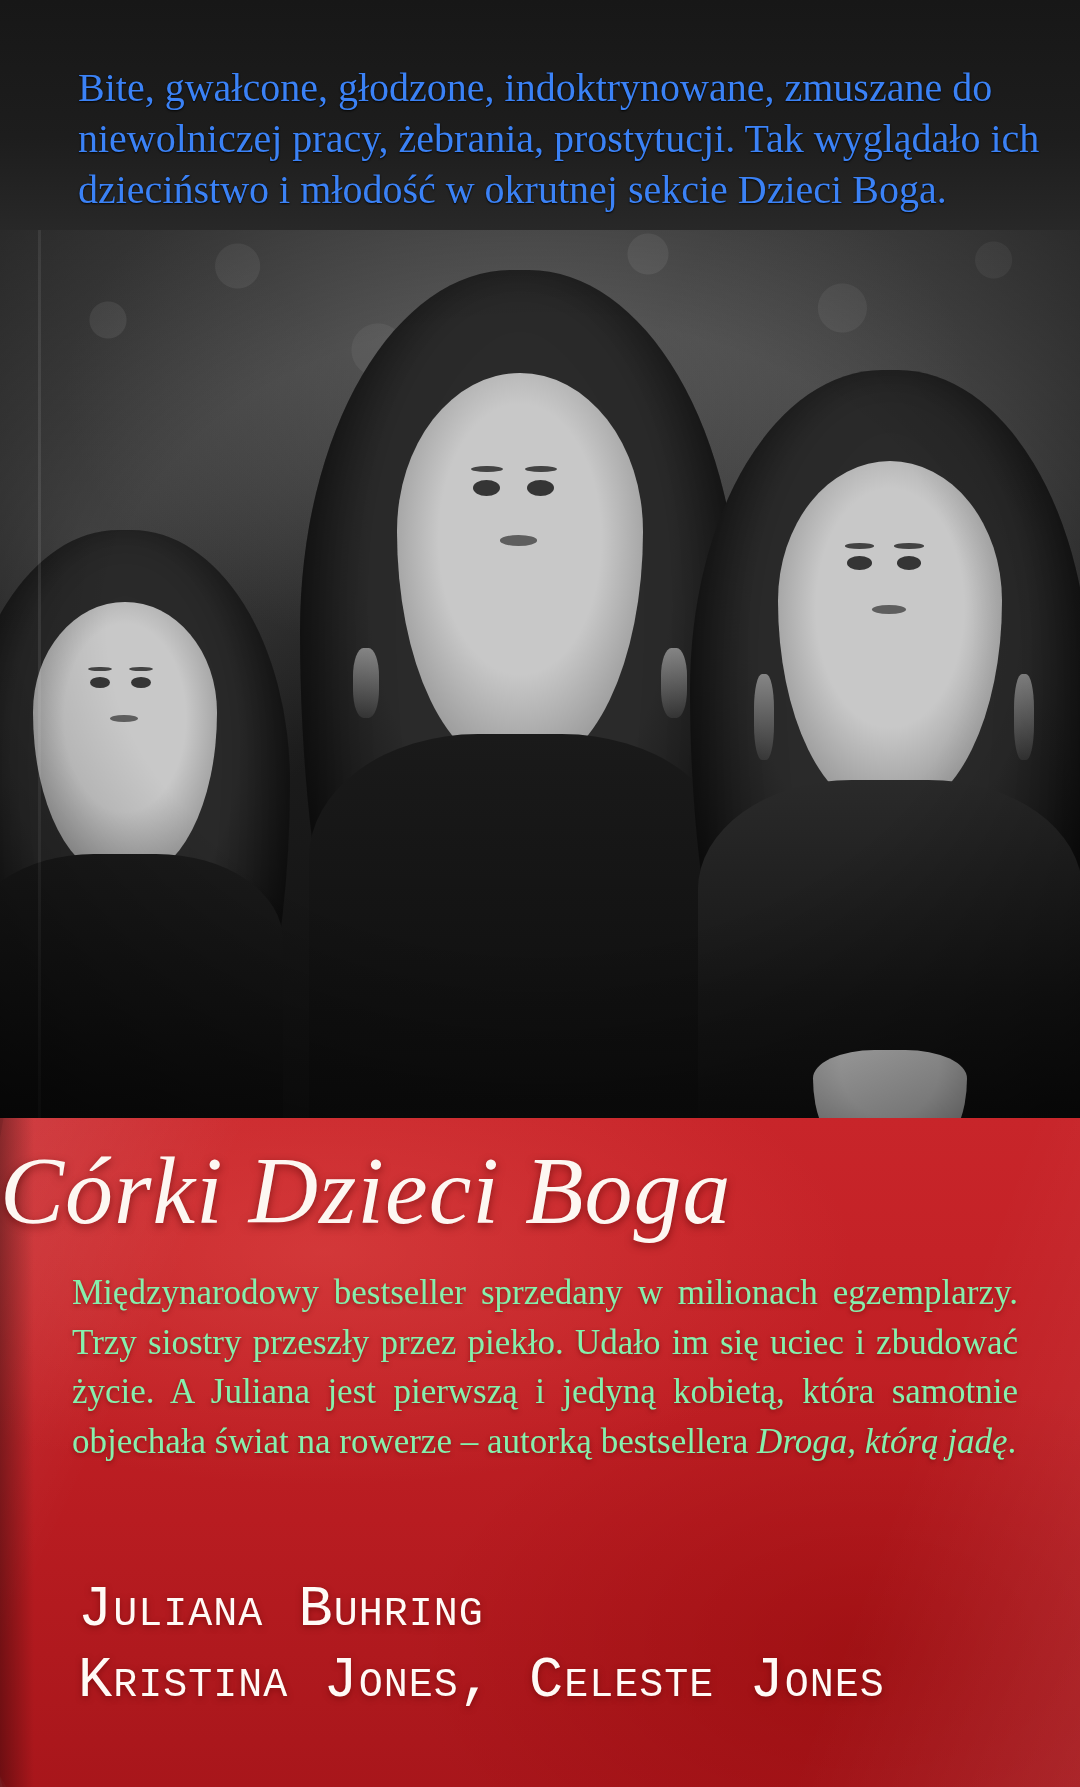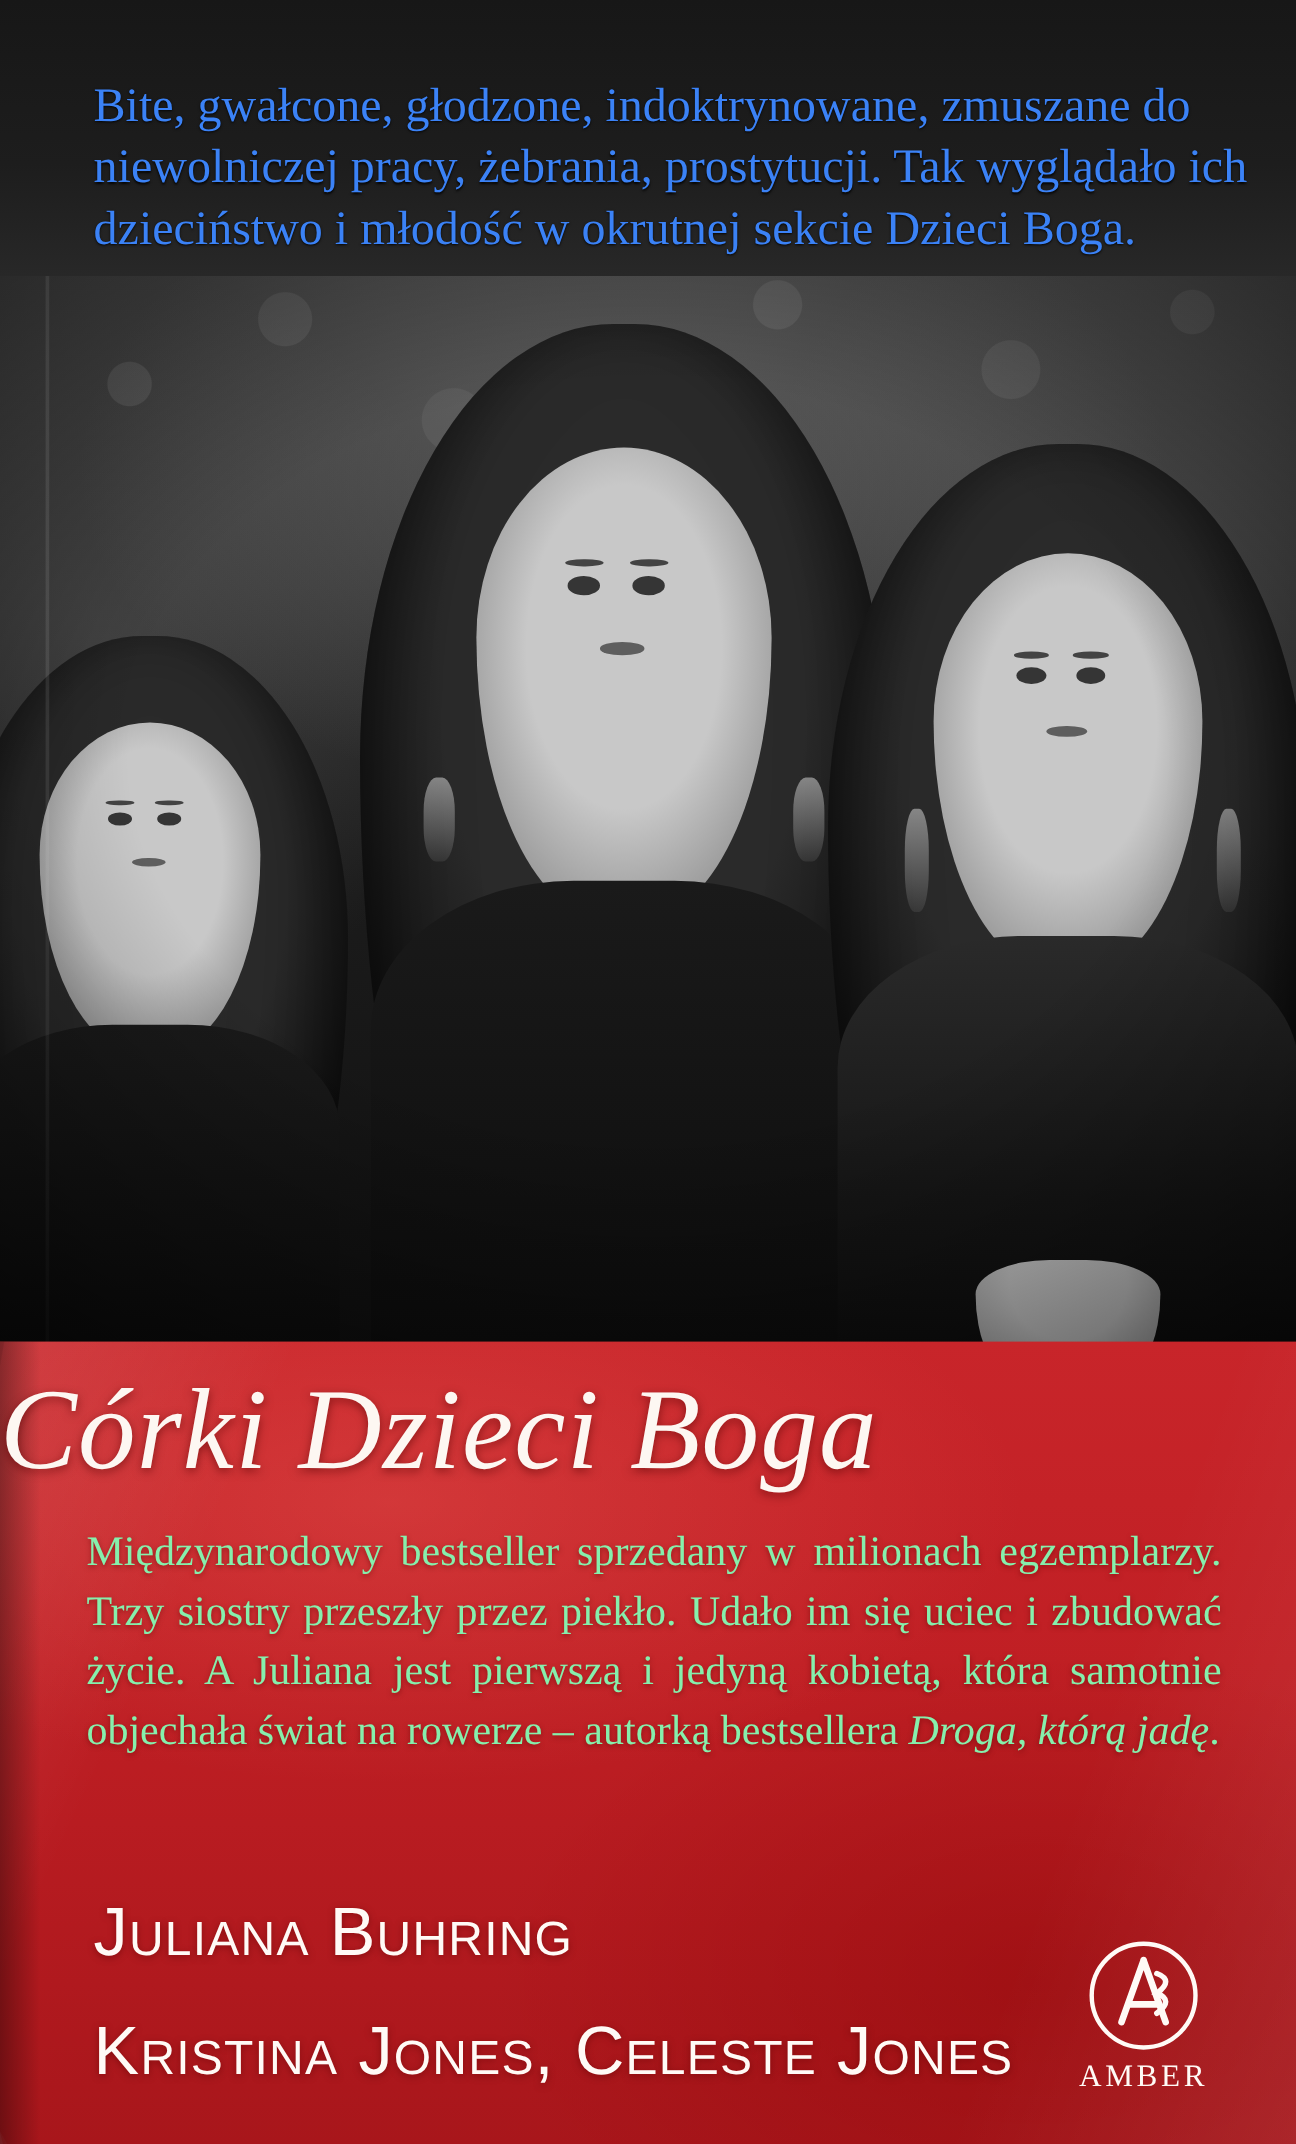--- a/index.html
+++ b/index.html
@@ -213,24 +213,24 @@
   .authors {
     position: absolute;
     left: 78px;
     top: 1575px;
     width: 800px;
     color: #fffaf6;
     font-size: 57px;
     line-height: 1.24;
     font-variant: small-caps;
     letter-spacing: 1px;
-    font-family: Liberation Sans, sans-serif;
+    font-family: Liberation Mono, monospace;
     text-shadow: 0 2px 6px rgba(90,0,0,.5);
   }
-  .authors .row2 { white-space: nowrap; margin-top: 28px; }
+  .authors .row2 { white-space: nowrap; }
 
   
   .publisher {
     position: absolute;
     right: 52px;
     bottom: 42px;
     width: 150px;
     text-align: center;
     color: #fffaf6;
   }
@@ -312,24 +312,14 @@
   <div class="blurb-bottom">
     <span>Międzynarodowy bestseller sprzedany w milionach egzemplarzy. Trzy siostry przeszły przez piekło. Udało im się uciec i zbudować życie. A Juliana jest pierwszą i jedyną kobietą, która samotnie objechała świat na rowerze – autorką bestsellera </span><span class="ital">Droga, którą jadę</span><span>.</span>
   </div>
 
 
   <div class="authors">
     <div class="row1">Juliana Buhring</div>
     <div class="row2">Kristina Jones, Celeste Jones</div>
   </div>
 
-  <div class="publisher">
-    <div class="mark">
-      <svg viewBox="0 0 100 100" width="92" height="92" aria-hidden="true">
-        <circle cx="50" cy="50" r="47" fill="none" stroke="#fffaf6" stroke-width="4"></circle>
-        <path d="M50 18 L30 74 M50 18 L70 74 M38 58 L62 58" stroke="#fffaf6" stroke-width="6" fill="none" stroke-linecap="round"></path>
-        <path d="M62 30 q16 6 0 18 q16 6 0 18" stroke="#fffaf6" stroke-width="5" fill="none" stroke-linecap="round"></path>
-      </svg>
-    </div>
-    <div class="name">AMBER</div>
-  </div>
 
 </div>
 
 </body></html>

